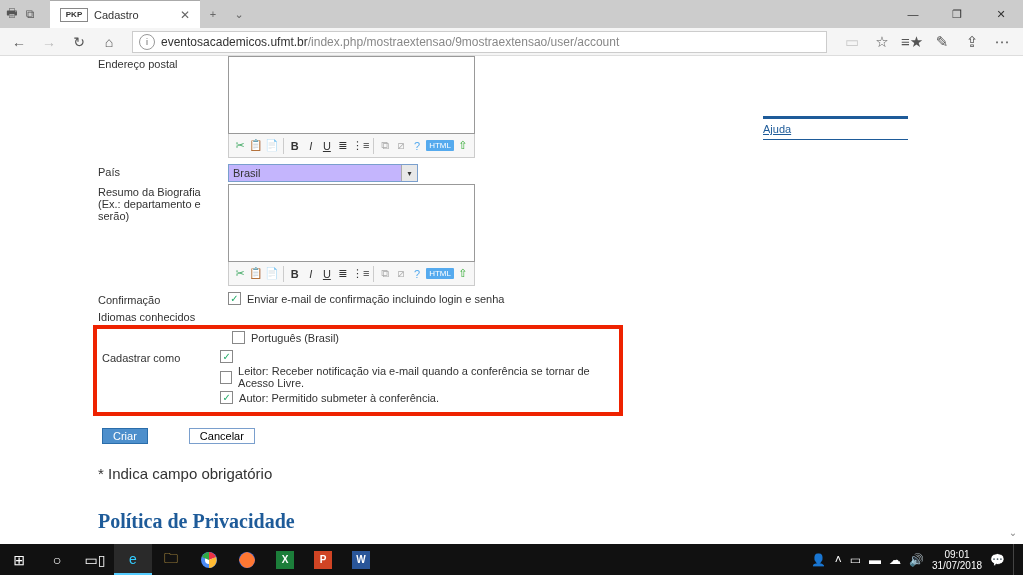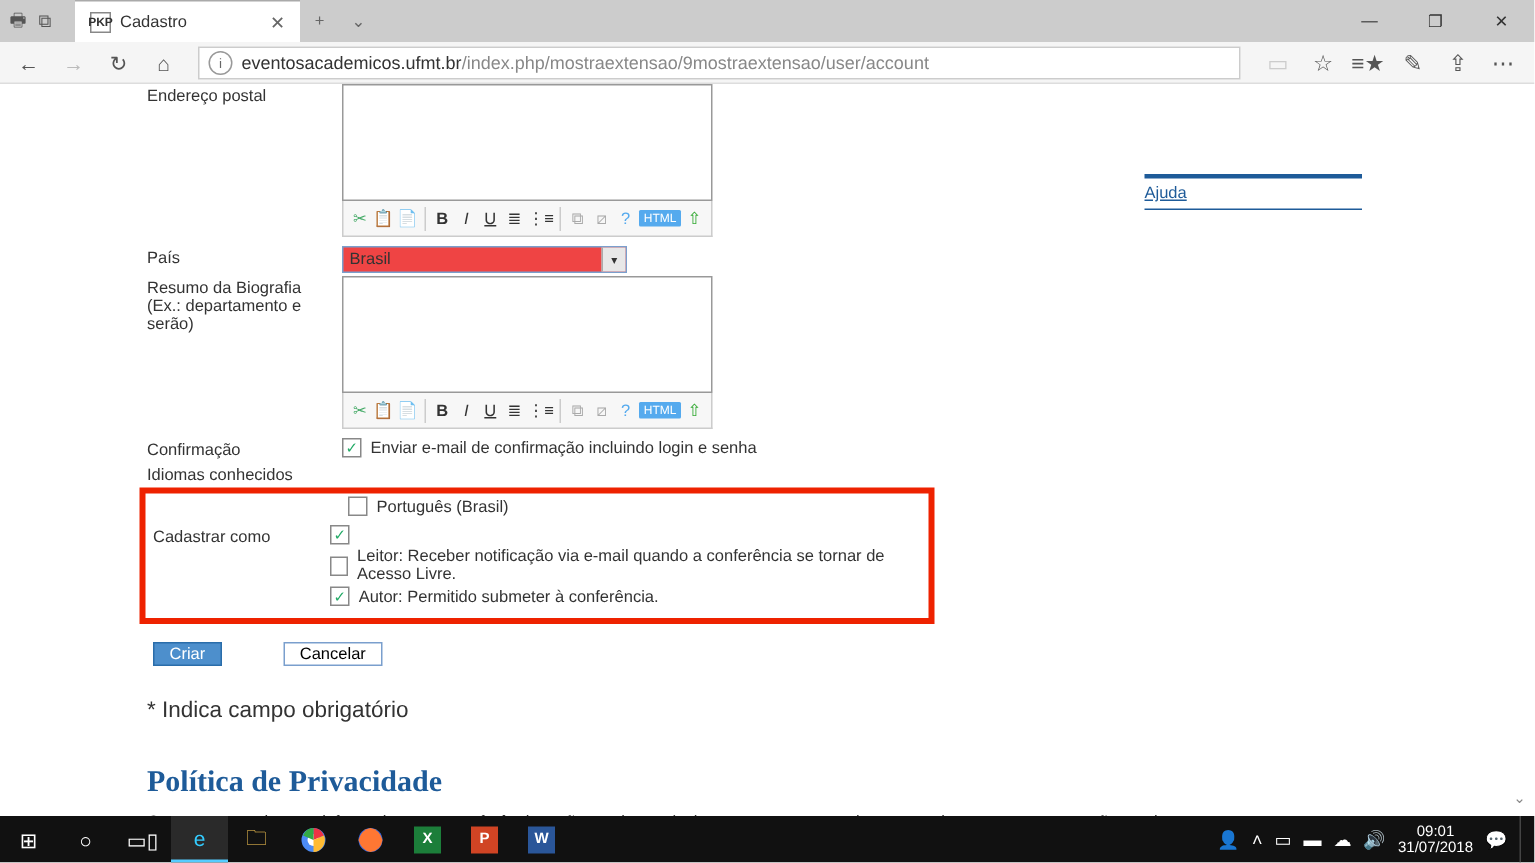--- a/index.html
+++ b/index.html
@@ -3,21 +3,21 @@
   <meta charset="utf-8">
   <style>
     * { margin: 0; padding: 0; box-sizing: border-box; }
     body { font-family: "Segoe UI", Tahoma, sans-serif; font-size: 11px; background: #fff; color: #333; width: 1023px; height: 575px; overflow: hidden; position: relative; }
     
     
     .titlebar { height: 28px; background: #ccc; display: flex; align-items: center; }
     .titlebar-icons { display: flex; gap: 2px; padding: 0 4px; }
     .tb-icon { width: 16px; height: 16px; display: flex; align-items: center; justify-content: center; font-size: 12px; color: #555; }
     .tab { height: 28px; background: #fff; border-top: 1px solid #aaa; display: flex; align-items: center; padding: 0 10px; margin-left: 8px; min-width: 150px; }
-    .tab-fav { width: 14px; height: 14px; background: #fff; border: 1px solid #888; display:flex; align-items:center; justify-content:center; font-size:8px; font-weight:bold; margin-right: 6px; }
+    .tab-fav { width: 28px; height: 14px; background: #fff; border: 1px solid #888; display:flex; align-items:center; justify-content:center; font-size:8px; font-weight:bold; margin-right: 6px; }
     .tab-title { font-size: 11px; color: #333; flex: 1; }
     .tab-close { font-size: 12px; color: #666; margin-left: 8px; }
     .tab-add { width: 26px; display: flex; align-items: center; justify-content: center; color: #666; }
     .tab-chev { width: 26px; display: flex; align-items: center; justify-content: center; color: #666; }
     .titlebar-spacer { flex: 1; }
     .win-controls { display: flex; }
     .win-btn { width: 44px; height: 28px; display: flex; align-items: center; justify-content: center; font-size: 11px; color: #333; }
     
     
     .addrbar { height: 28px; background: #f5f5f5; border-bottom: 1px solid #ddd; display: flex; align-items: center; padding: 0 6px; gap: 4px; }
@@ -40,21 +40,21 @@
     .tool-icon { width: 18px; height: 18px; display: flex; align-items: center; justify-content: center; font-size: 11px; }
     .tool-sep { width: 1px; height: 16px; background: #ccc; margin: 0 2px; }
     .scissors { color: #4a6; }
     .copy-ic { color: #49c; }
     .paste-ic { color: #c94; }
     .bold-ic { font-weight: bold; }
     .italic-ic { font-style: italic; }
     .under-ic { text-decoration: underline; }
     .html-badge { font-size: 8px; background: #5ae; color: #fff; padding: 1px 3px; border-radius: 1px; }
     
-    .select-box { width: 190px; height: 18px; border: 1px solid #7a9fcd; background: #ef4444; display: flex; align-items: center; padding: 0 4px; position: relative; }
+    .select-box { width: 190px; height: 18px; border: 1px solid #7a9fcd; background: #c4b5fd; display: flex; align-items: center; padding: 0 4px; position: relative; }
     .select-box .sel-arrow { position: absolute; right: 0; top: 0; width: 16px; height: 100%; background: #e8e8e8; border-left: 1px solid #aaa; display: flex; align-items: center; justify-content: center; font-size: 8px; }
     
     .checkbox-row { display: flex; align-items: center; gap: 6px; margin-bottom: 2px; font-size: 11px; }
     .chk { width: 13px; height: 13px; border: 1px solid #888; display: flex; align-items: center; justify-content: center; font-size: 10px; color: #2a6; }
     
     .highlight-box { border: 4px solid #e20; padding: 4px 0; margin-left: -5px; padding-left: 5px; width: 530px; }
     
     .btn-row { margin-top: 12px; display: flex; gap: 4px; align-items: center; }
     .btn { padding: 1px 10px; font-size: 11px; border: 1px solid #7a9fcd; background: #fff; cursor: pointer; }
     .btn-primary { background: #4d8fcc; color: #fff; border-color: #2a6daa; }

